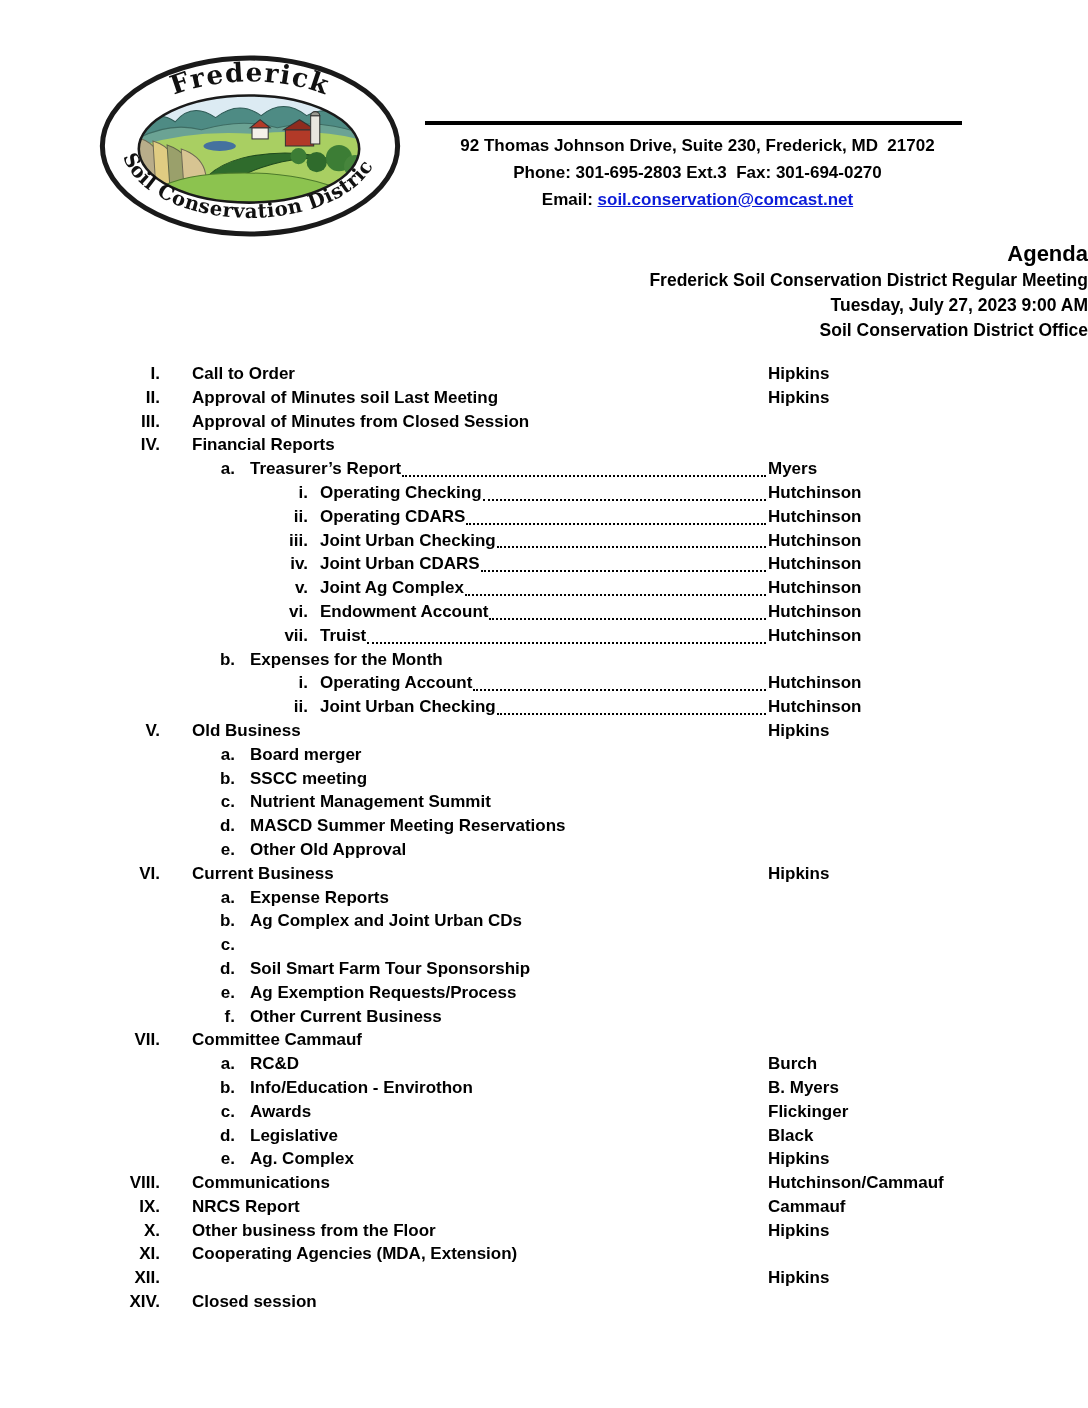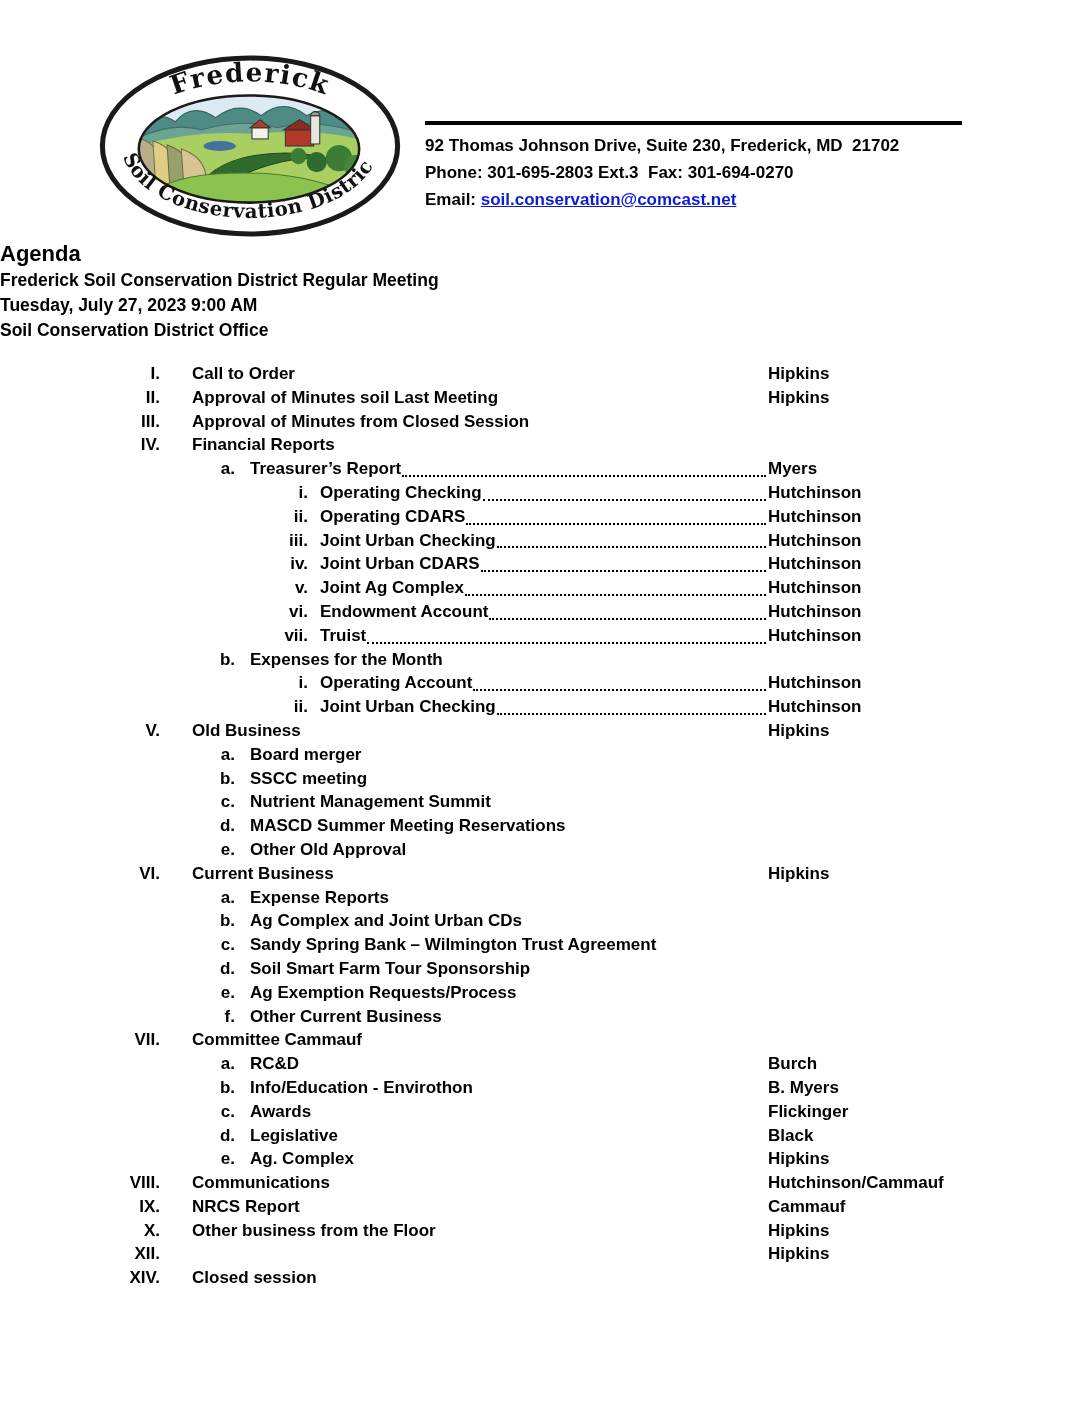--- a/index.html
+++ b/index.html
@@ -7,26 +7,26 @@
     position:relative;
     width:1088px;height:1408px;
     background:#ffffff;
     font-family:"Liberation Sans", sans-serif;
     font-weight:700;
     color:#000;
     overflow:hidden;
   }
   
   .logo{position:absolute;left:98px;top:55px;width:304px;height:182px;}
-  .contact{position:absolute;left:425px;top:121px;width:545px;font-size:17px;}
+  .contact{position:absolute;left:425px;top:121px;width:545px;font-size:17px;text-align:center;}
   .contact .rule{border-top:4px solid #000;width:537px;margin-bottom:7px;}
   .contact .cline{white-space:pre-wrap;line-height:27px;}
   .contact a{color:var(--link,#0b1bd8);text-decoration:underline;margin-top:28px;}
   
-  .titleblock{position:absolute;top:240px;left:0;width:1088px;text-align:left;}
+  .titleblock{position:absolute;top:240px;left:0;width:1088px;text-align:right;}
   .titleblock .h1{font-size:22px;line-height:28px;}
   .titleblock .sub{font-size:17.5px;line-height:25px;}
   
   .agenda{position:absolute;top:362px;left:105px;width:880px;font-size:17px;}
   .row{display:flex;align-items:baseline;line-height:23.8px;}
   .num{flex:none;text-align:right;}
   .lvl0 .num{width:55px;margin-right:32px;}
   .lvl1 .num{width:130px;margin-right:15px;}
   .lvl2 .num{width:203px;margin-right:12px;}
   .txt{flex:none;white-space:pre;}
@@ -235,21 +235,20 @@
       <span class="who"></span>
     </div>
       <div class="row lvl1">
       <span class="num">b.</span>
       <span class="txt">Ag Complex and Joint Urban CDs</span>
       <span class="fill"></span>
       <span class="who"></span>
     </div>
       <div class="row lvl1">
       <span class="num">c.</span>
-      <span class="txt">Sandy Spring Bank – Wilmington Trust Agreement</span>
       <span class="fill"></span>
       <span class="who"></span>
     </div>
       <div class="row lvl1">
       <span class="num">d.</span>
       <span class="txt">Soil Smart Farm Tour Sponsorship</span>
       <span class="fill"></span>
       <span class="who"></span>
     </div>
       <div class="row lvl1">
@@ -312,20 +311,26 @@
       <span class="fill"></span>
       <span class="who">Cammauf</span>
     </div>
       <div class="row lvl0">
       <span class="num">X.</span>
       <span class="txt">Other business from the Floor</span>
       <span class="fill"></span>
       <span class="who">Hipkins</span>
     </div>
       <div class="row lvl0">
+      <span class="num">XI.</span>
+      <span class="txt">Cooperating Agencies (MDA, Extension)</span>
+      <span class="fill"></span>
+      <span class="who"></span>
+    </div>
+      <div class="row lvl0">
       <span class="num">XII.</span>
       <span class="fill"></span>
       <span class="who">Hipkins</span>
     </div>
       <div class="row lvl0">
       <span class="num">XIV.</span>
       <span class="txt">Closed session</span>
       <span class="fill"></span>
       <span class="who"></span>
     </div>

